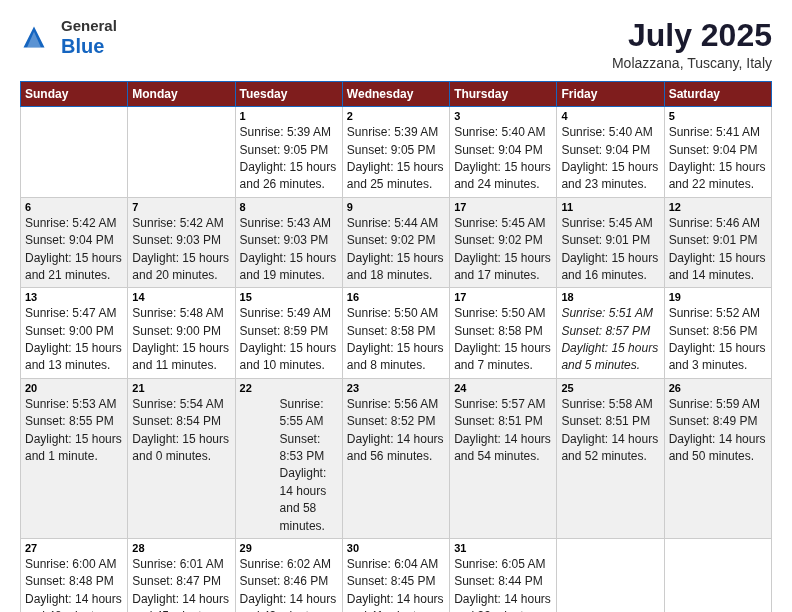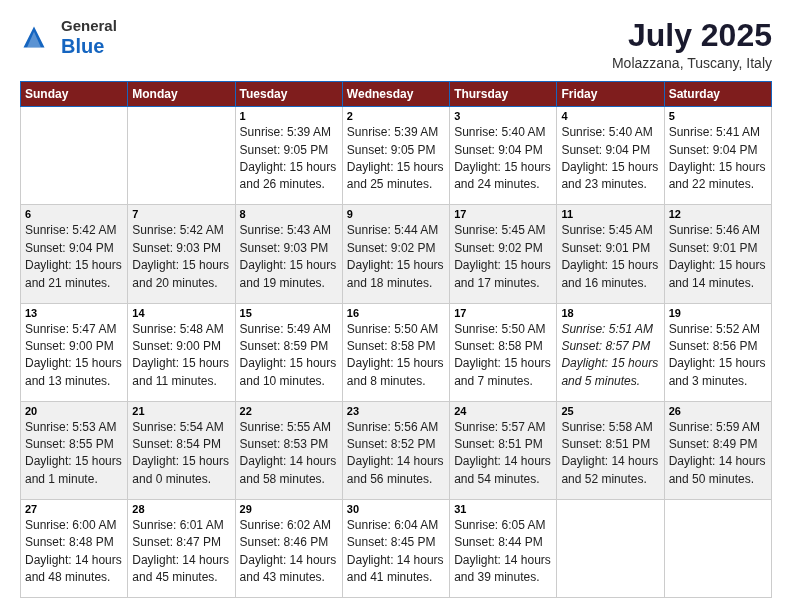--- a/index.html
+++ b/index.html
@@ -295,21 +295,21 @@
           </td>
           <td>
             <span class="day-num">21</span>
             <div class="day-info" style="white-space: pre-line;">Sunrise: 5:54 AM
 Sunset: 8:54 PM
 Daylight: 15 hours
 and 0 minutes.</div>
           </td>
           <td>
             <span class="day-num">22</span>
-            <div class="day-info" style="white-space: pre-line;">Sunrise: 5:55 AM
+            <div class="day-info" style="white-space: pre-line; margin-left: 40px;">Sunrise: 5:55 AM
 Sunset: 8:53 PM
 Daylight: 14 hours
 and 58 minutes.</div>
           </td>
           <td>
             <span class="day-num">23</span>
             <div class="day-info" style="white-space: pre-line;">Sunrise: 5:56 AM
 Sunset: 8:52 PM
 Daylight: 14 hours
 and 56 minutes.</div>

